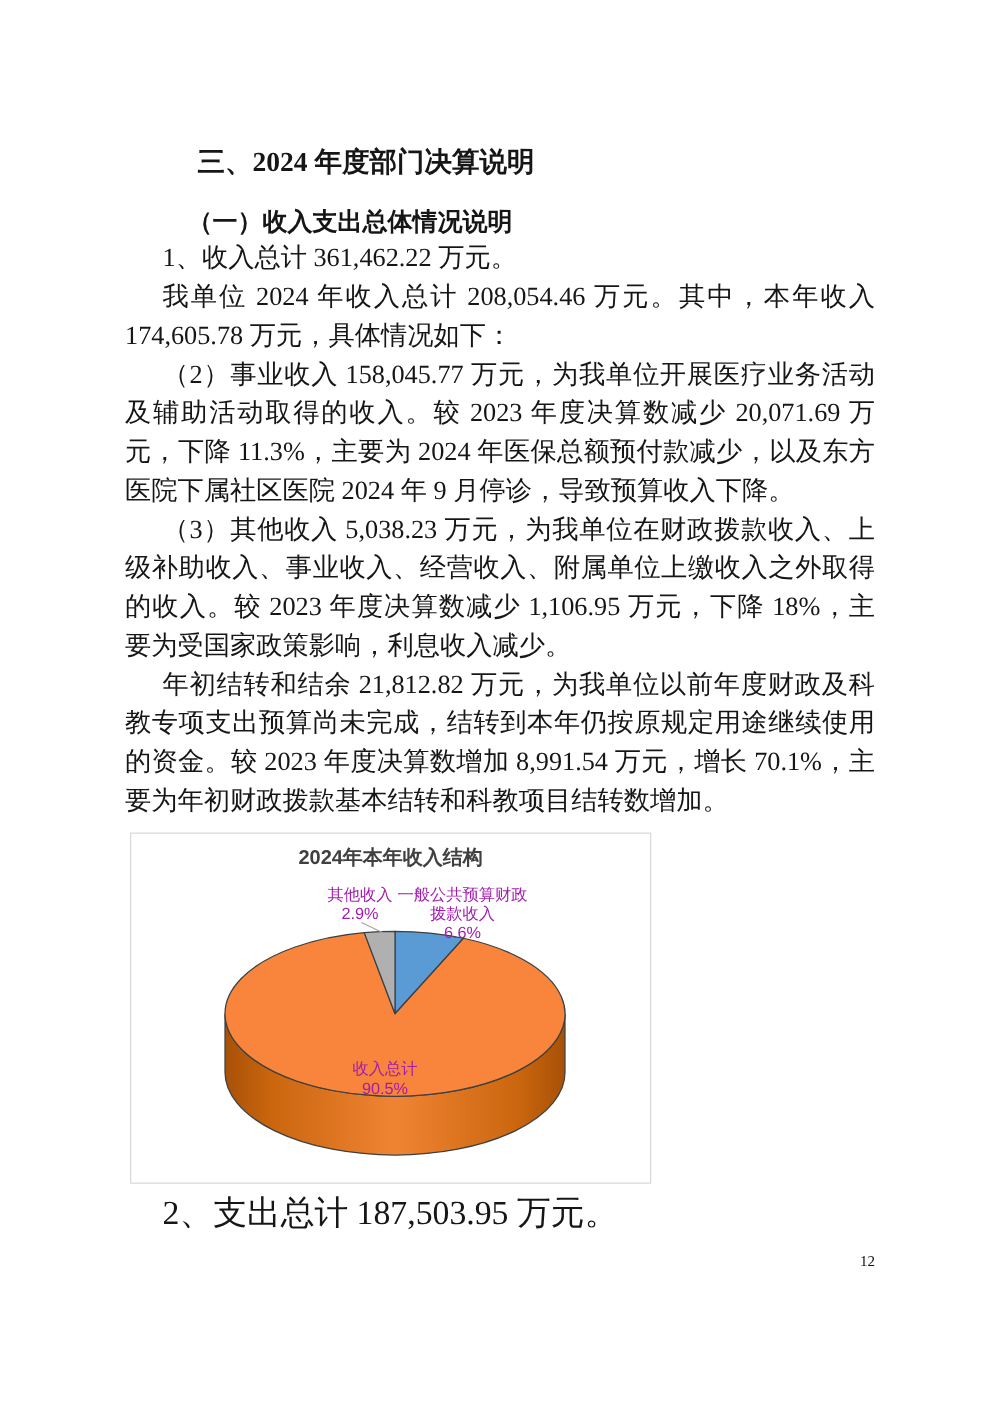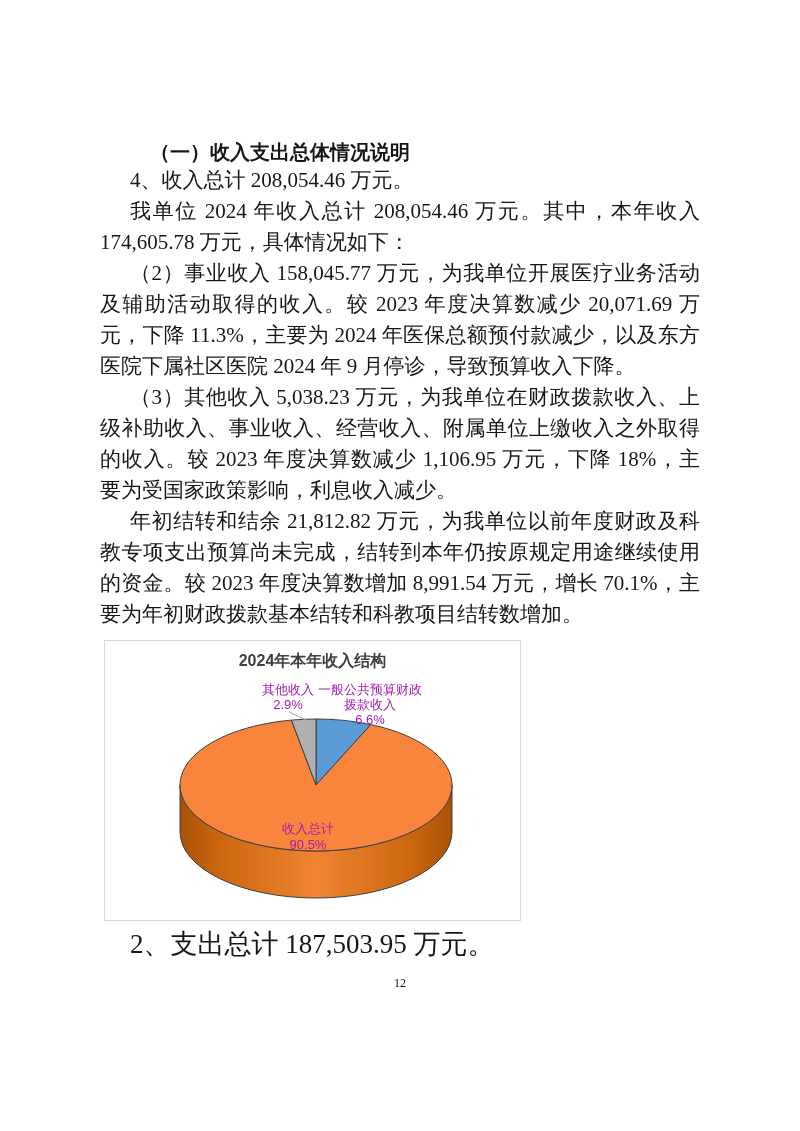--- a/index.html
+++ b/index.html
@@ -51,34 +51,35 @@
   }
   .pie-label span { display:block; }
   .lbl-other  { left:123px; top:41px;  width:120px; }
   .lbl-fiscal { left:208px; top:41px;  width:114px; }
   .lbl-main   { left:143px; top:180px; width:120px; line-height:16px; }
   .closing {
     font-size:27px; line-height:31px;
     text-indent:30px; margin-top:8px;
   }
   .page-number {
-    margin-top:16px; text-align:center;
+    margin-top:16px; text-align:right;
     font-size:12px; line-height:15px; color:#111;
   }
 </style>
 </head>
 <body>
 
 <main class="page">
 
+  <h1 class="sec-heading">三、2024 年度部门决算说明</h1>
 
   <h2 class="sub-heading">（一）收入支出总体情况说明</h2>
 
   <div class="body-text">
-    <p>4、收入总计 208,054.46 万元。</p>
+    <p>1、收入总计 361,462.22 万元。</p>
     <p>我单位 2024 年收入总计 208,054.46 万元。其中，本年收入 174,605.78 万元，具体情况如下：</p>
     <p>（2）事业收入 158,045.77 万元，为我单位开展医疗业务活动及辅助活动取得的收入。较 2023 年度决算数减少 20,071.69 万元，下降 11.3%，主要为 2024 年医保总额预付款减少，以及东方医院下属社区医院 2024 年 9 月停诊，导致预算收入下降。</p>
     <p>（3）其他收入 5,038.23 万元，为我单位在财政拨款收入、上级补助收入、事业收入、经营收入、附属单位上缴收入之外取得的收入。较 2023 年度决算数减少 1,106.95 万元，下降 18%，主要为受国家政策影响，利息收入减少。</p>
     <p>年初结转和结余 21,812.82 万元，为我单位以前年度财政及科教专项支出预算尚未完成，结转到本年仍按原规定用途继续使用的资金。较 2023 年度决算数增加 8,991.54 万元，增长 70.1%，主要为年初财政拨款基本结转和科教项目结转数增加。</p>
   </div>
 
   <figure class="chart">
     <div class="chart-title">2024年本年收入结构</div>
 
     <svg class="pie" width="414" height="275" viewBox="0 0 414 275" xmlns="http://www.w3.org/2000/svg">

